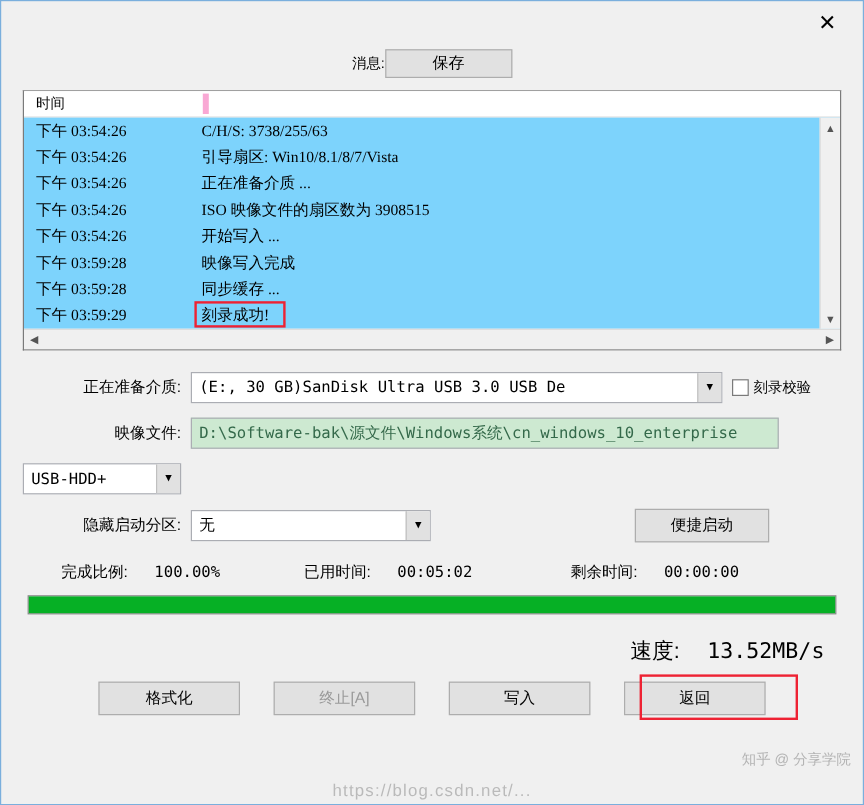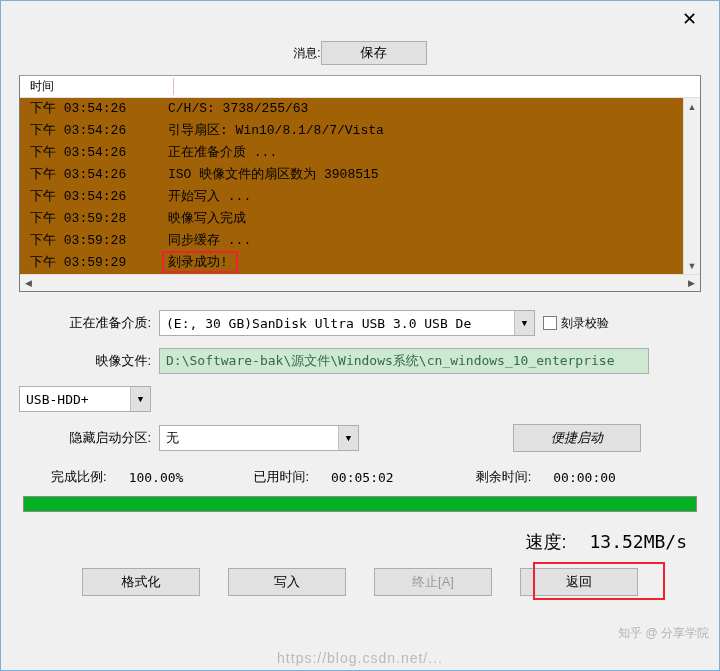--- a/index.html
+++ b/index.html
@@ -46,25 +46,25 @@
     position: relative;
   }
   .log-header {
     display: flex;
     background: #fff;
     border-bottom: 1px solid #e0e0e0;
     font-size: 12px;
     height: 22px;
     align-items: center;
   }
-  .log-h-time { width: 154px; padding-left: 10px; border-right: 1px solid #f9a8d4; }
+  .log-h-time { width: 154px; padding-left: 10px; border-right: 5px solid #f9a8d4; }
   .log-h-event { flex: 1; padding-left: 10px; }
   .log-body {
-    background: #a16207;
-    font-family: Liberation Mono, monospace;
+    background: #7dd3fc;
+    font-family: Liberation Serif, serif;
     font-size: 13px;
     line-height: 22px;
   }
   .log-row { display: flex; white-space: pre; }
   .log-t { width: 138px; padding-left: 10px; }
   .log-e { flex: 1; padding-left: 10px; position: relative; }
   .redbox1 {
     position: absolute;
     border: 2px solid #e23;
     left: 4px; top: -1px;
@@ -94,38 +94,38 @@
   .form-label { width: 140px; text-align: right; padding-right: 8px; font-size: 13px; }
   .combo, .txt, .sel {
     height: 26px;
     border: 1px solid #abadb3;
     background: #fff;
     font-family: "NSimSun","SimSun", monospace;
     font-size: 13px;
     padding: 0 6px;
     display: flex; align-items: center;
   }
-  .combo { width: 376px; position: relative; }
+  .combo { width: 443px; position: relative; }
   .combo-arrow {
     position: absolute; right: 0; top: 0; bottom: 0; width: 20px;
     background: #e1e1e1; border-left: 1px solid #c0c0c0;
     display:flex; align-items:center; justify-content:center; font-size:9px;
   }
   .txt { width: 490px; background: #cde9d1; color: #34694a; overflow: hidden; white-space: nowrap; }
   .sel { width: 132px; position: relative; }
   .sel2 { width: 200px; position: relative; }
   .checkbox { display:flex; align-items:center; margin-left: 8px; gap:4px; }
   .checkbox-box { width:14px; height:14px; border:1px solid #7a7a7a; background:#fff; }
   .btn {
     height: 28px; background: #e1e1e1; border: 1px solid #adadad;
     font-size: 13px; display:flex; align-items:center; justify-content:center;
     cursor: pointer;
   }
   .btn.disabled { color: #9a9a9a; }
-  .conv-btn { width: 128px; margin-left: auto; margin-right: 60px; font-style: italic; }
+  .conv-btn { width: 112px; margin-left: auto; margin-right: 60px; }
 
   .progress-row {
     display:flex; align-items:center;
     padding: 4px 24px 0 24px;
     font-size: 13px;
     gap: 0;
     margin-left: 26px;
   }
   .progress-row .lab { margin-right: 22px; }
   .progress-row .val { font-family: monospace; }
@@ -270,22 +270,22 @@
     <div class="progress-fill" style="width:100%"></div>
   </div>
 
   <div class="speed-row">
     <span>速度:</span>
     <span class="val">13.52MB/s</span>
   </div>
 
   <div class="bottom-buttons">
     <button class="btn">格式化</button>
+    <button class="btn disabled">终止[A]</button>
     <button class="btn">写入</button>
-    <button class="btn disabled">终止[A]</button>
     <button class="btn">返回</button>
     <span class="redbox2"></span>
   </div>
 
   <div class="watermark-right">知乎 @ 分享学院</div>
   <div class="watermark">https://blog.csdn.net/...</div>
 
 </div>
 
 </body></html>

